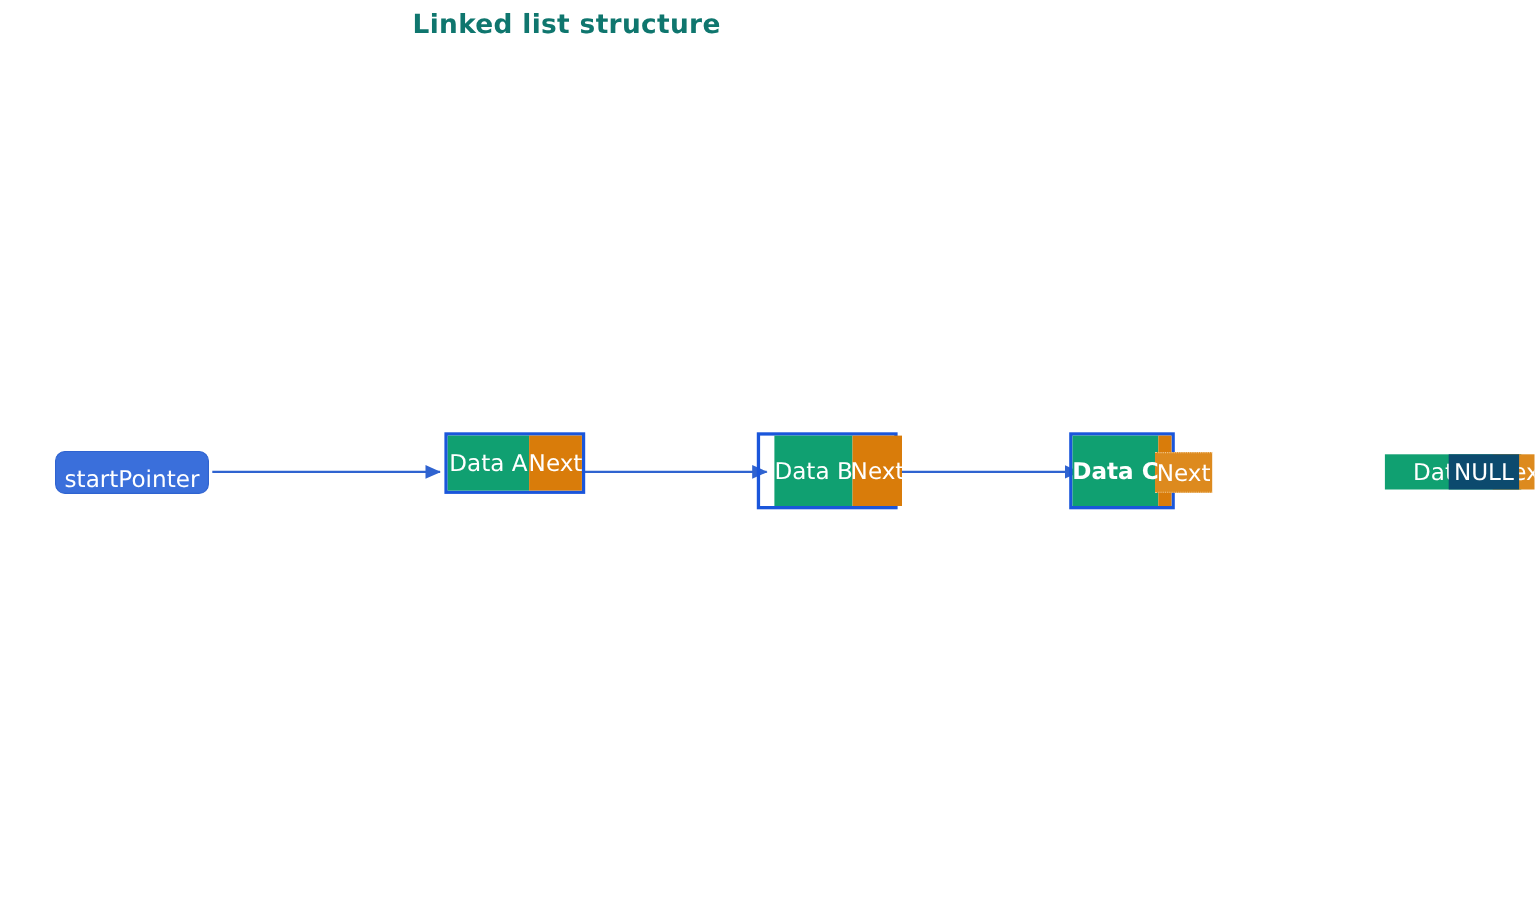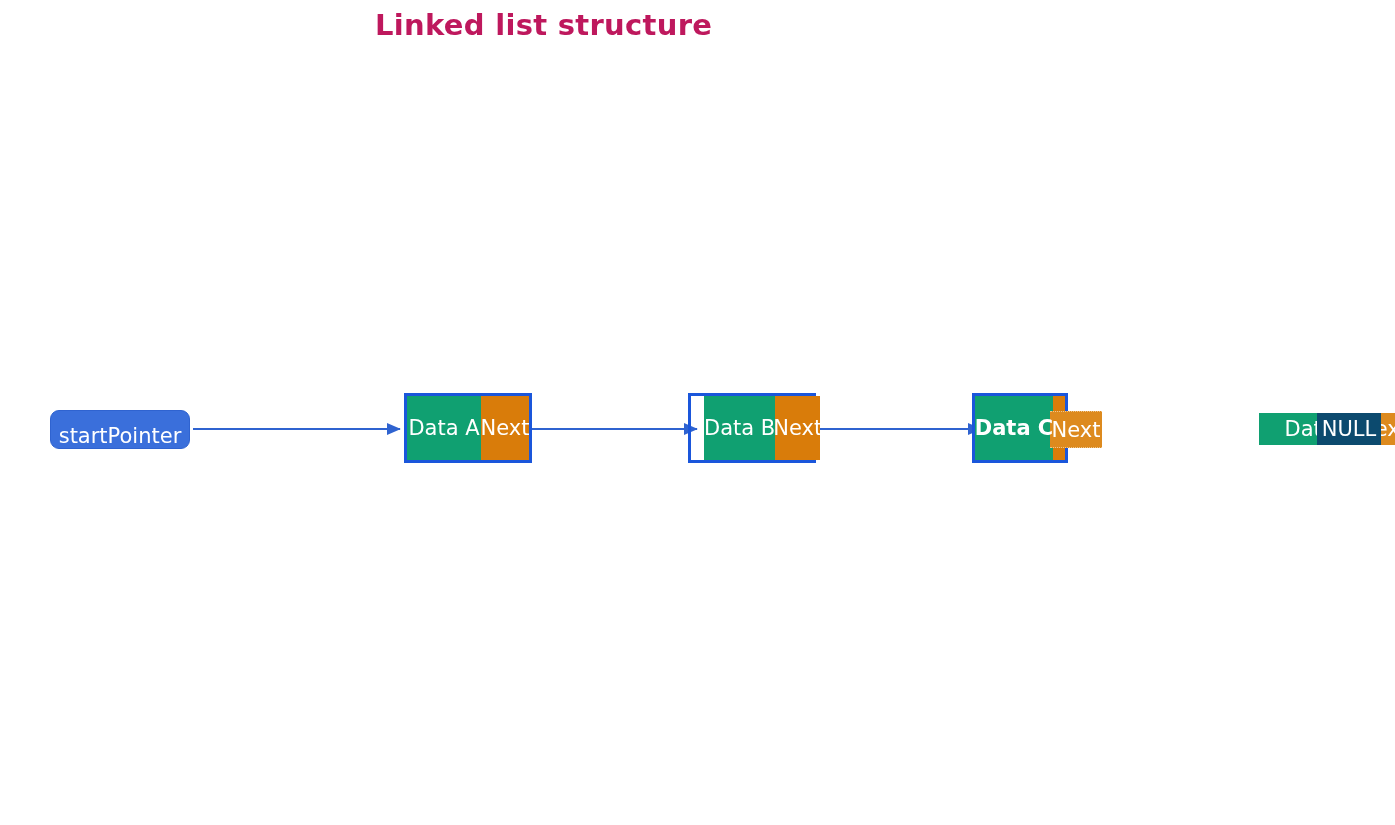--- a/index.html
+++ b/index.html
@@ -13,23 +13,23 @@
     position: relative;
     overflow: hidden;
     font-family: "DejaVu Sans", sans-serif;
   }
 
   
   #diagram-title {
     position: absolute;
     left: 375px;
     top: 8px;
-    font-size: 29px;
+    font-size: 24px;
     font-weight: bold;
-    color: #be185d;
+    color: #0f766e;
     letter-spacing: 0.3px;
     white-space: nowrap;
   }
 
   
   #diagram-canvas {
     position: absolute;
     left: 0;
     top: 0;
     width: 1395px;
@@ -85,21 +85,21 @@
 
   .cell-label {
     color: #ffffff;
     font-size: 21px;
     white-space: nowrap;
     position: relative;
     z-index: 3;
   }
 
   
-  #node-a { left: 404px; top: 393px; width: 128px; height: 70px; }
+  #node-a { left: 404px; top: 393px; width: 128px; height: 56px; }
   #node-a .cell-data { width: 74px; }
   #node-a .cell-next { width: 48px; }
 
   
   #node-b { left: 688px; top: 393px; width: 128px; height: 70px; padding-left: 13px; }
   #node-b .cell-data { width: 77px; }
   #node-b .cell-next { width: 45px; }
 
   
   #node-c { left: 972px; top: 393px; width: 96px; height: 70px; font-weight: bold; }

